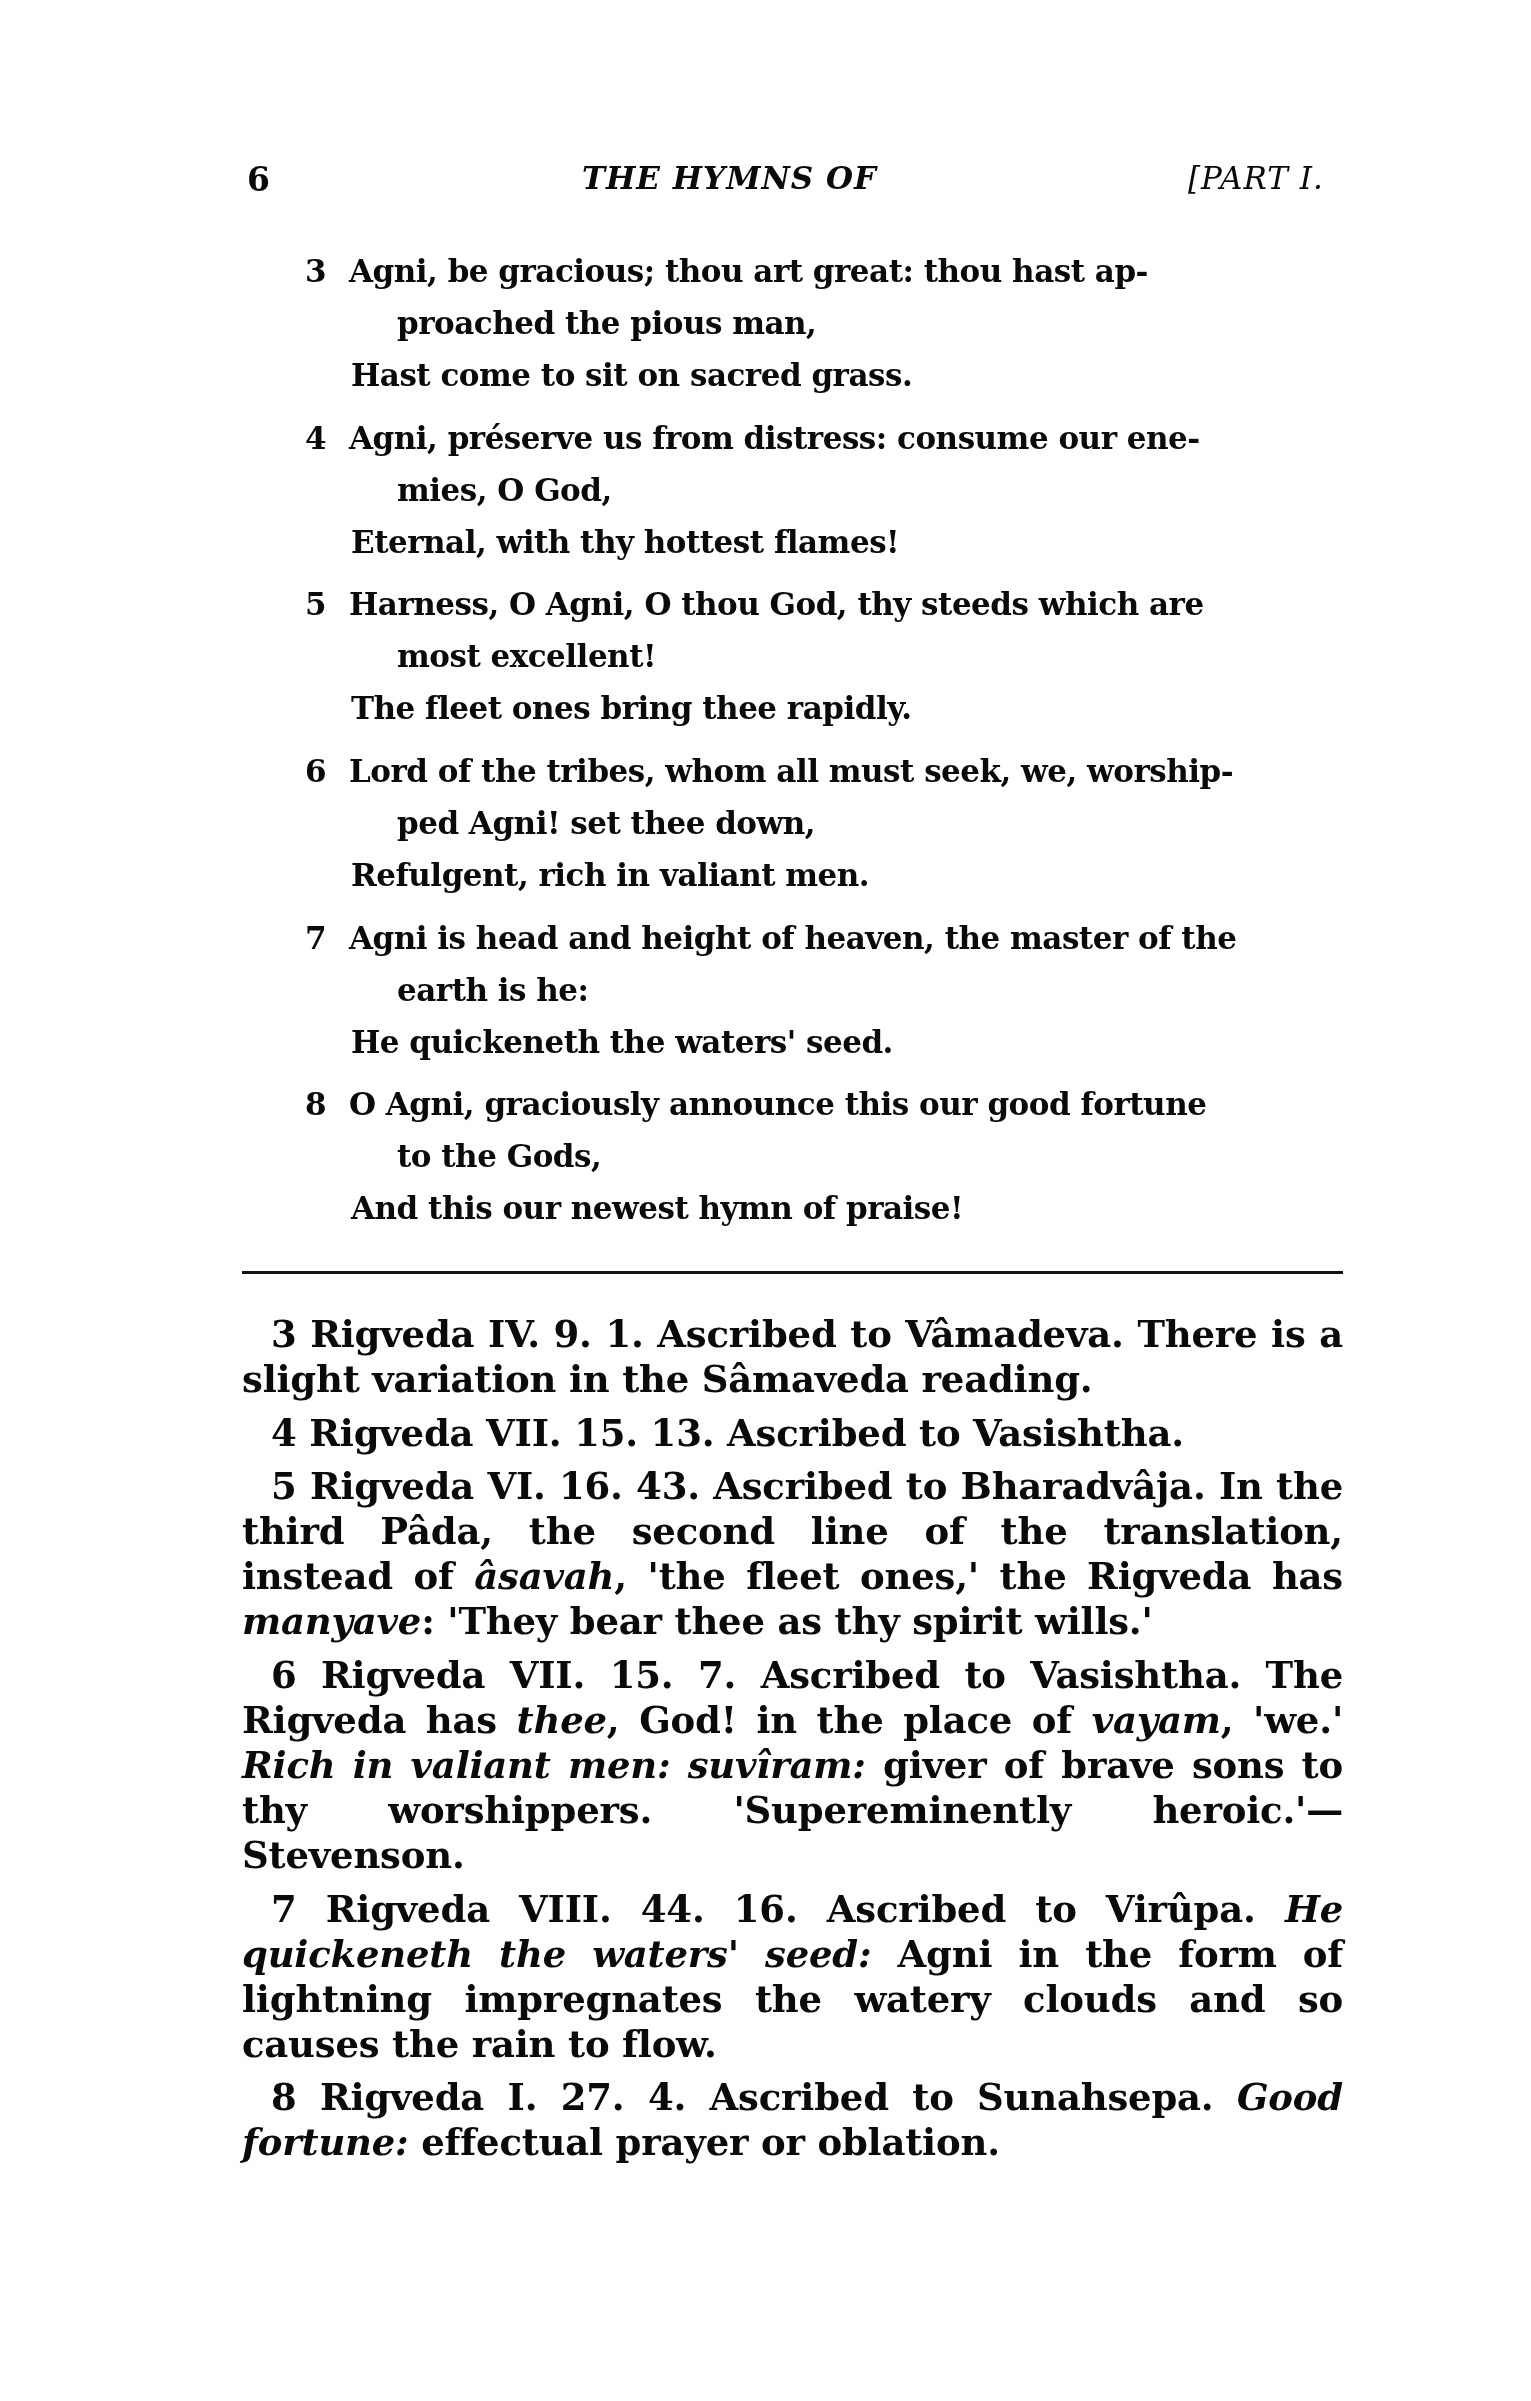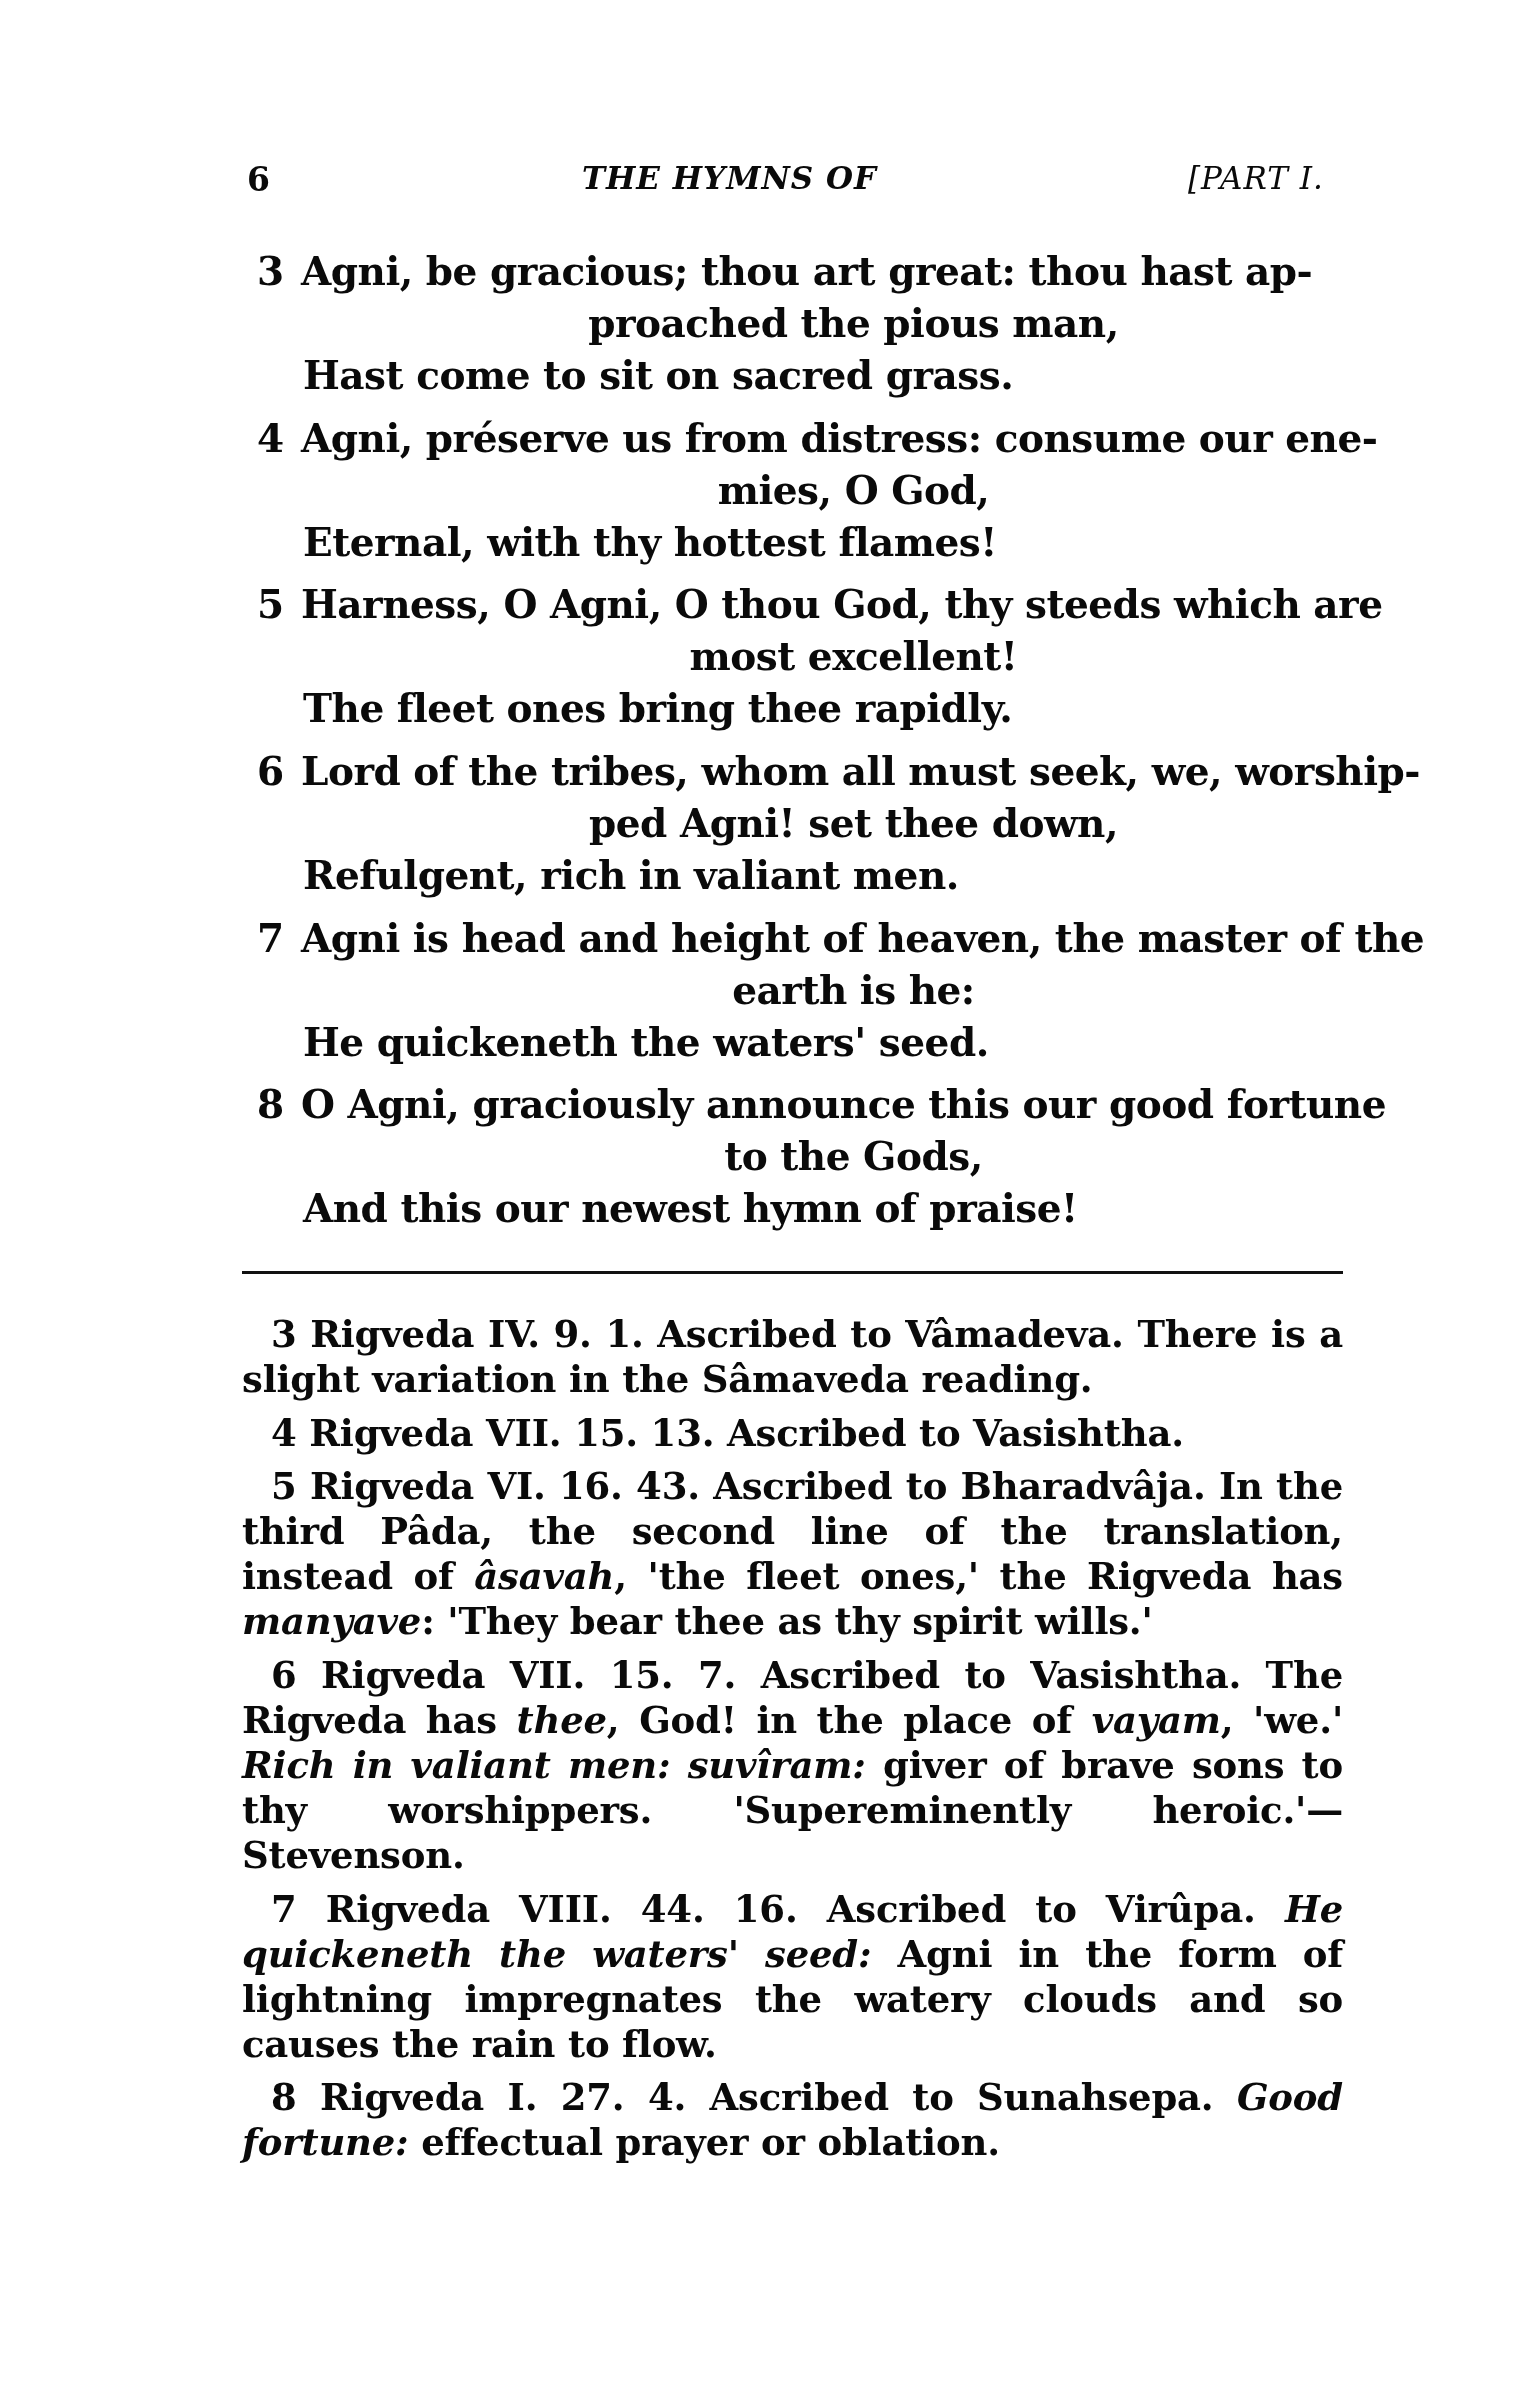--- a/index.html
+++ b/index.html
@@ -23,26 +23,27 @@
   }
   .running-header .part-label {
     position: absolute; left: 941px; top: 0; font-size: 31px; font-style: italic; font-weight: normal;
     letter-spacing: 1px;
   }
 
   
   .verses { position: absolute; left: 257px; top: 245px; width: 1101px; }
   .verse { position: relative; margin-bottom: 10.7px; }
   .verse-line {
-    font-size: 39px; line-height: 52px; white-space: nowrap; font-weight: bold;
+    font-size: 31px; line-height: 52px; white-space: nowrap; font-weight: bold;
     letter-spacing: -0.5px;
+    margin-left: 48px;
   }
   .verse-line.first { padding-left: 0; }
   .verse-line.first .num { display: inline-block; width: 44px; }
-  .verse-line.cont { padding-left: 92px; text-align: center; }
+  .verse-line.cont { padding-left: 92px; }
   .verse-line.refrain { padding-left: 46px; }
 
   
   .footnote-rule {
     position: absolute; left: 242px; top: 1271px; width: 1101px; height: 3.4px; background: #111;
   }
 
   
   .footnotes { position: absolute; left: 242px; top: 1312px; width: 1101px; }
   .footnote { margin-bottom: 8.7px; }

